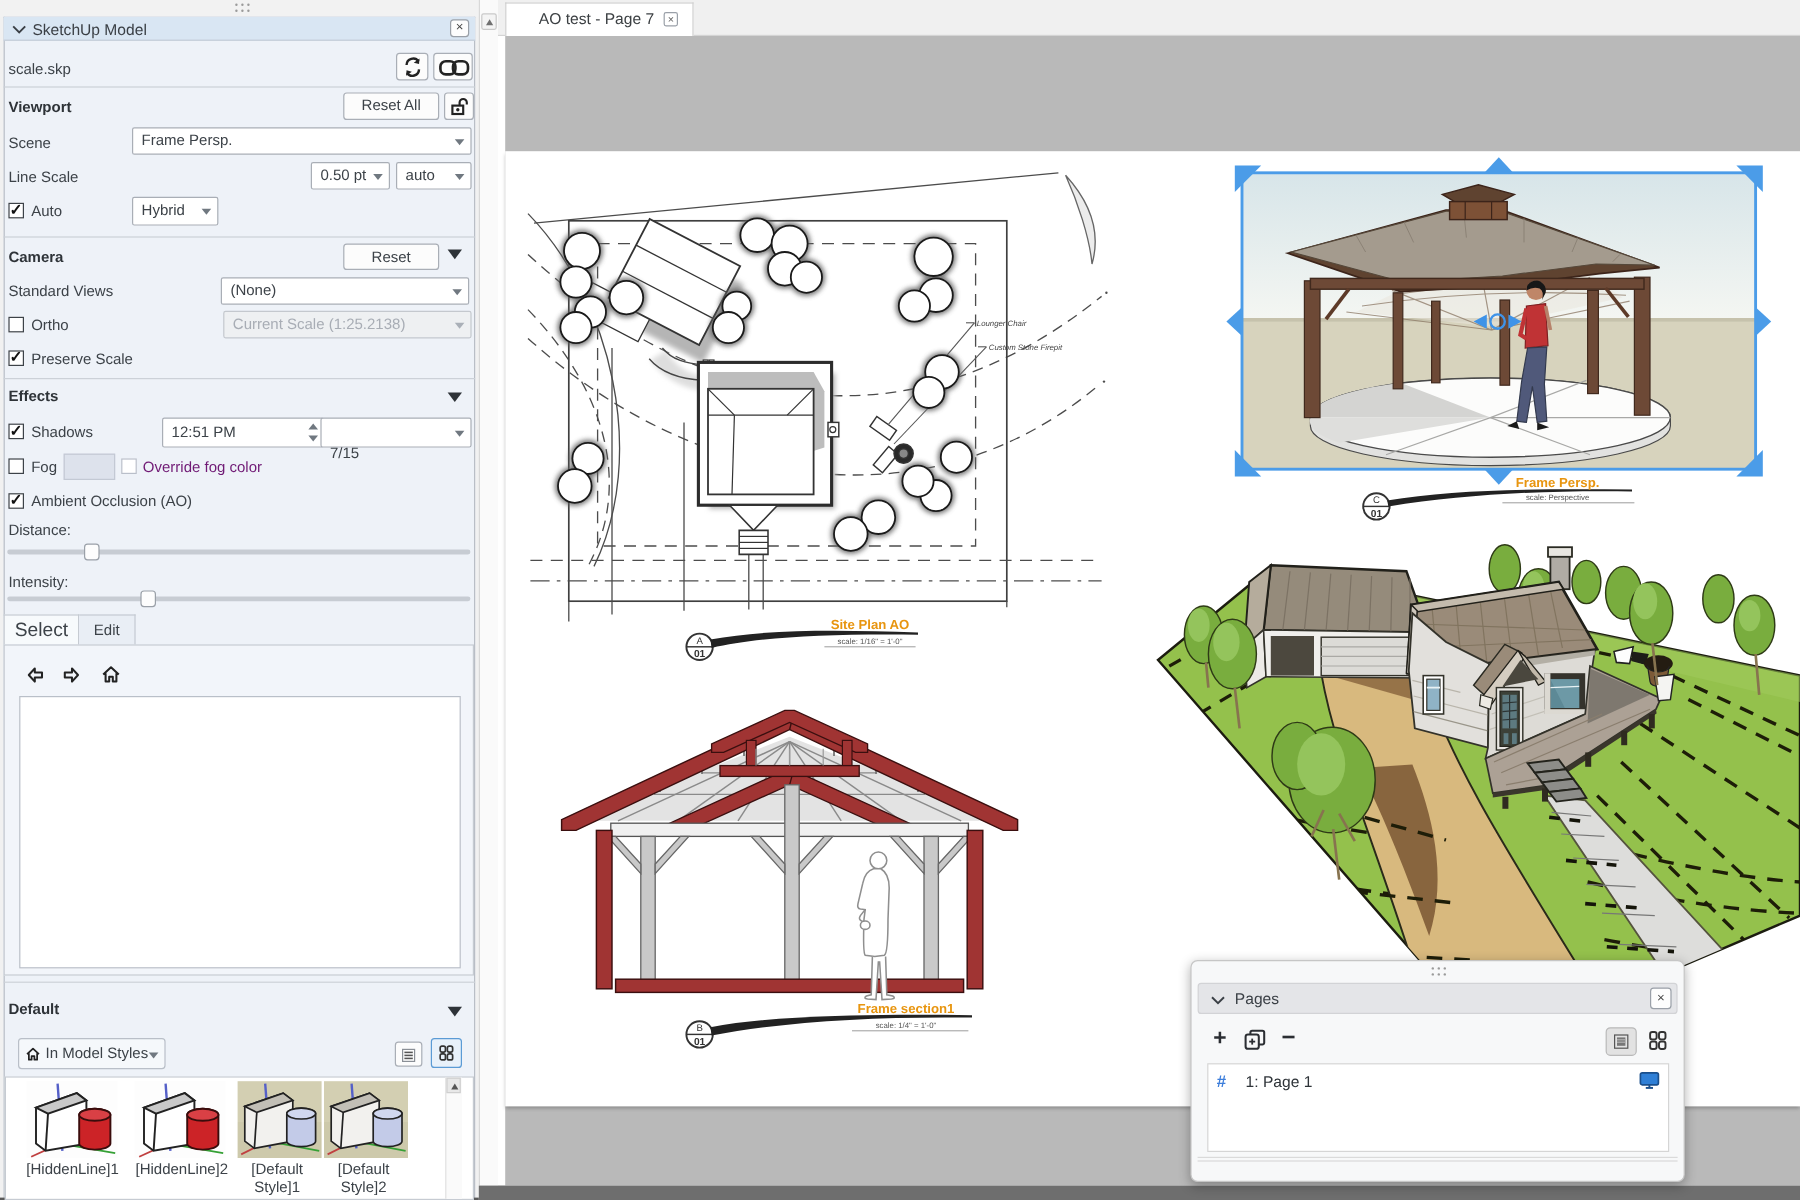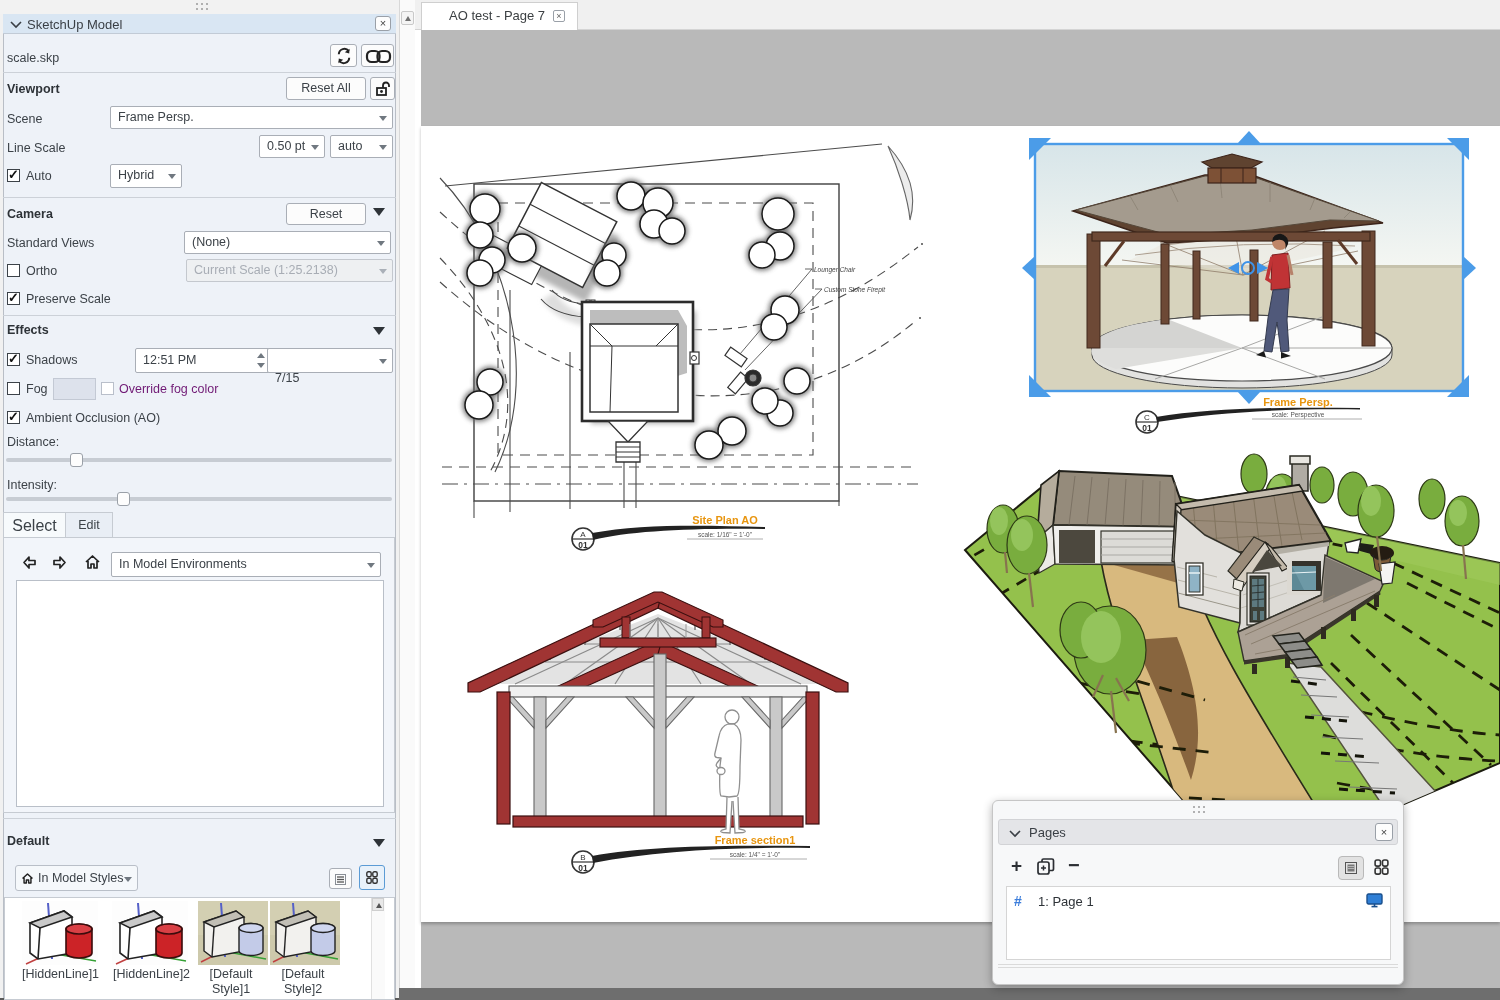--- a/index.html
+++ b/index.html
@@ -173,24 +173,20 @@
 
     <svg style="left:19px; top:541px;" width="16" height="15" viewBox="0 0 16 15">
         <path d="M7,2 L2,7.5 L7,13 L7,9.5 L13,9.5 L13,5.5 L7,5.5 Z" fill="none" stroke="#222" stroke-width="1.7" stroke-linejoin="round"></path>
       </svg>
     <svg style="left:48px; top:541px;" width="16" height="15" viewBox="0 0 16 15">
         <path d="M9,2 L14,7.5 L9,13 L9,9.5 L3,9.5 L3,5.5 L9,5.5 Z" fill="none" stroke="#222" stroke-width="1.7" stroke-linejoin="round"></path>
       </svg>
     <svg style="left:81px; top:540px;" width="17" height="16" viewBox="0 0 17 16">
         <path d="M2,8 L8.5,2 L15,8 M4,7 L4,14 L7,14 L7,10 L10,10 L10,14 L13,14 L13,7" fill="none" stroke="#222" stroke-width="1.7" stroke-linejoin="round"></path>
       </svg>
-    <div class="dd" style="left:108px; top:538px; width:270px; height:25px;">
-        <span class="tx" style="top:4px;">In Model Environments</span>
-        <span class="ar"></span>
-      </div>
     <div class="abs" style="left:13px; top:566px; width:368px; height:227px; background:#fff; border:1px solid #b9bfc8;"></div>
 
     <div class="sep" style="top:804px;"></div>
     <div class="blbl" style="left:4px; top:820px;">Default</div>
     <div class="tri" style="left:370px; top:825px;"></div>
     <div class="abs" style="left:12px; top:851px; width:123px; height:26px; background:#f5f8fb; border:1px solid #b9bfc8; border-radius:3px;">
       <svg style="left:5px; top:6px;" width="13" height="13" viewBox="0 0 17 16">
           <path d="M2,8 L8.5,2 L15,8 M4,7 L4,14 L7,14 L7,10 L10,10 L10,14 L13,14 L13,7" fill="none" stroke="#222" stroke-width="1.9" stroke-linejoin="round"></path>
         </svg>
       <span style="position:absolute; left:22px; top:5px; font-size:12.5px; color:#3c4248;">In Model Styles</span>

